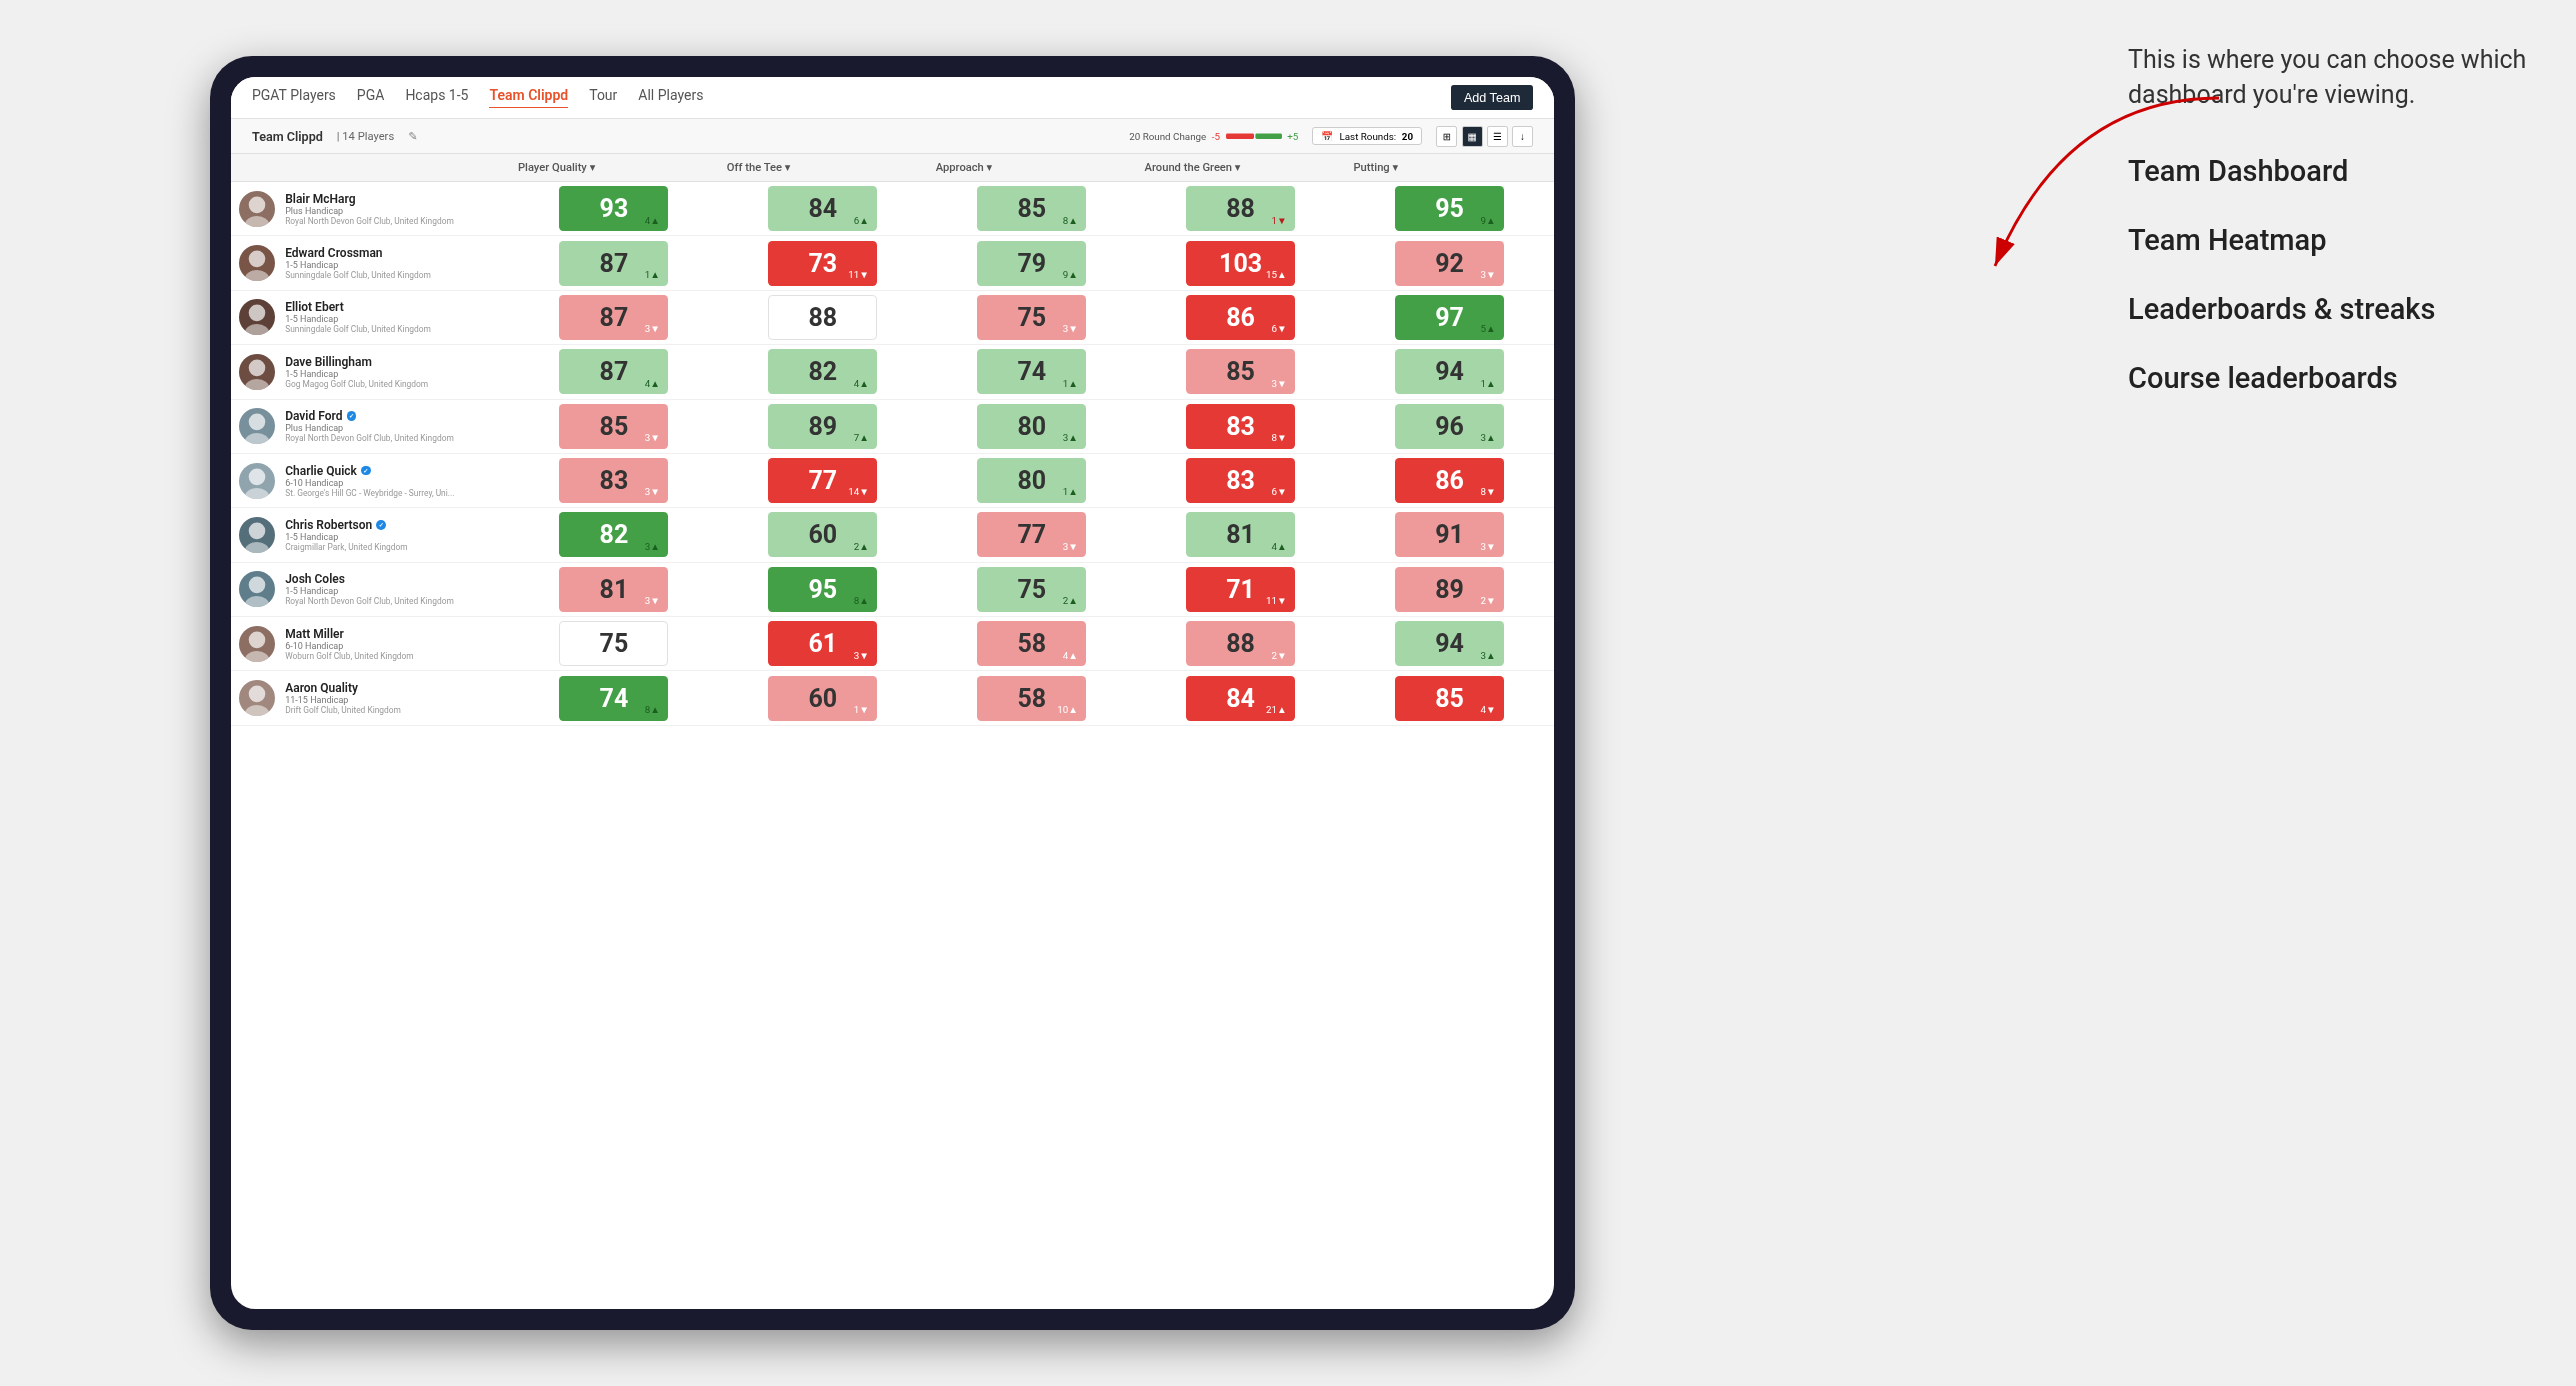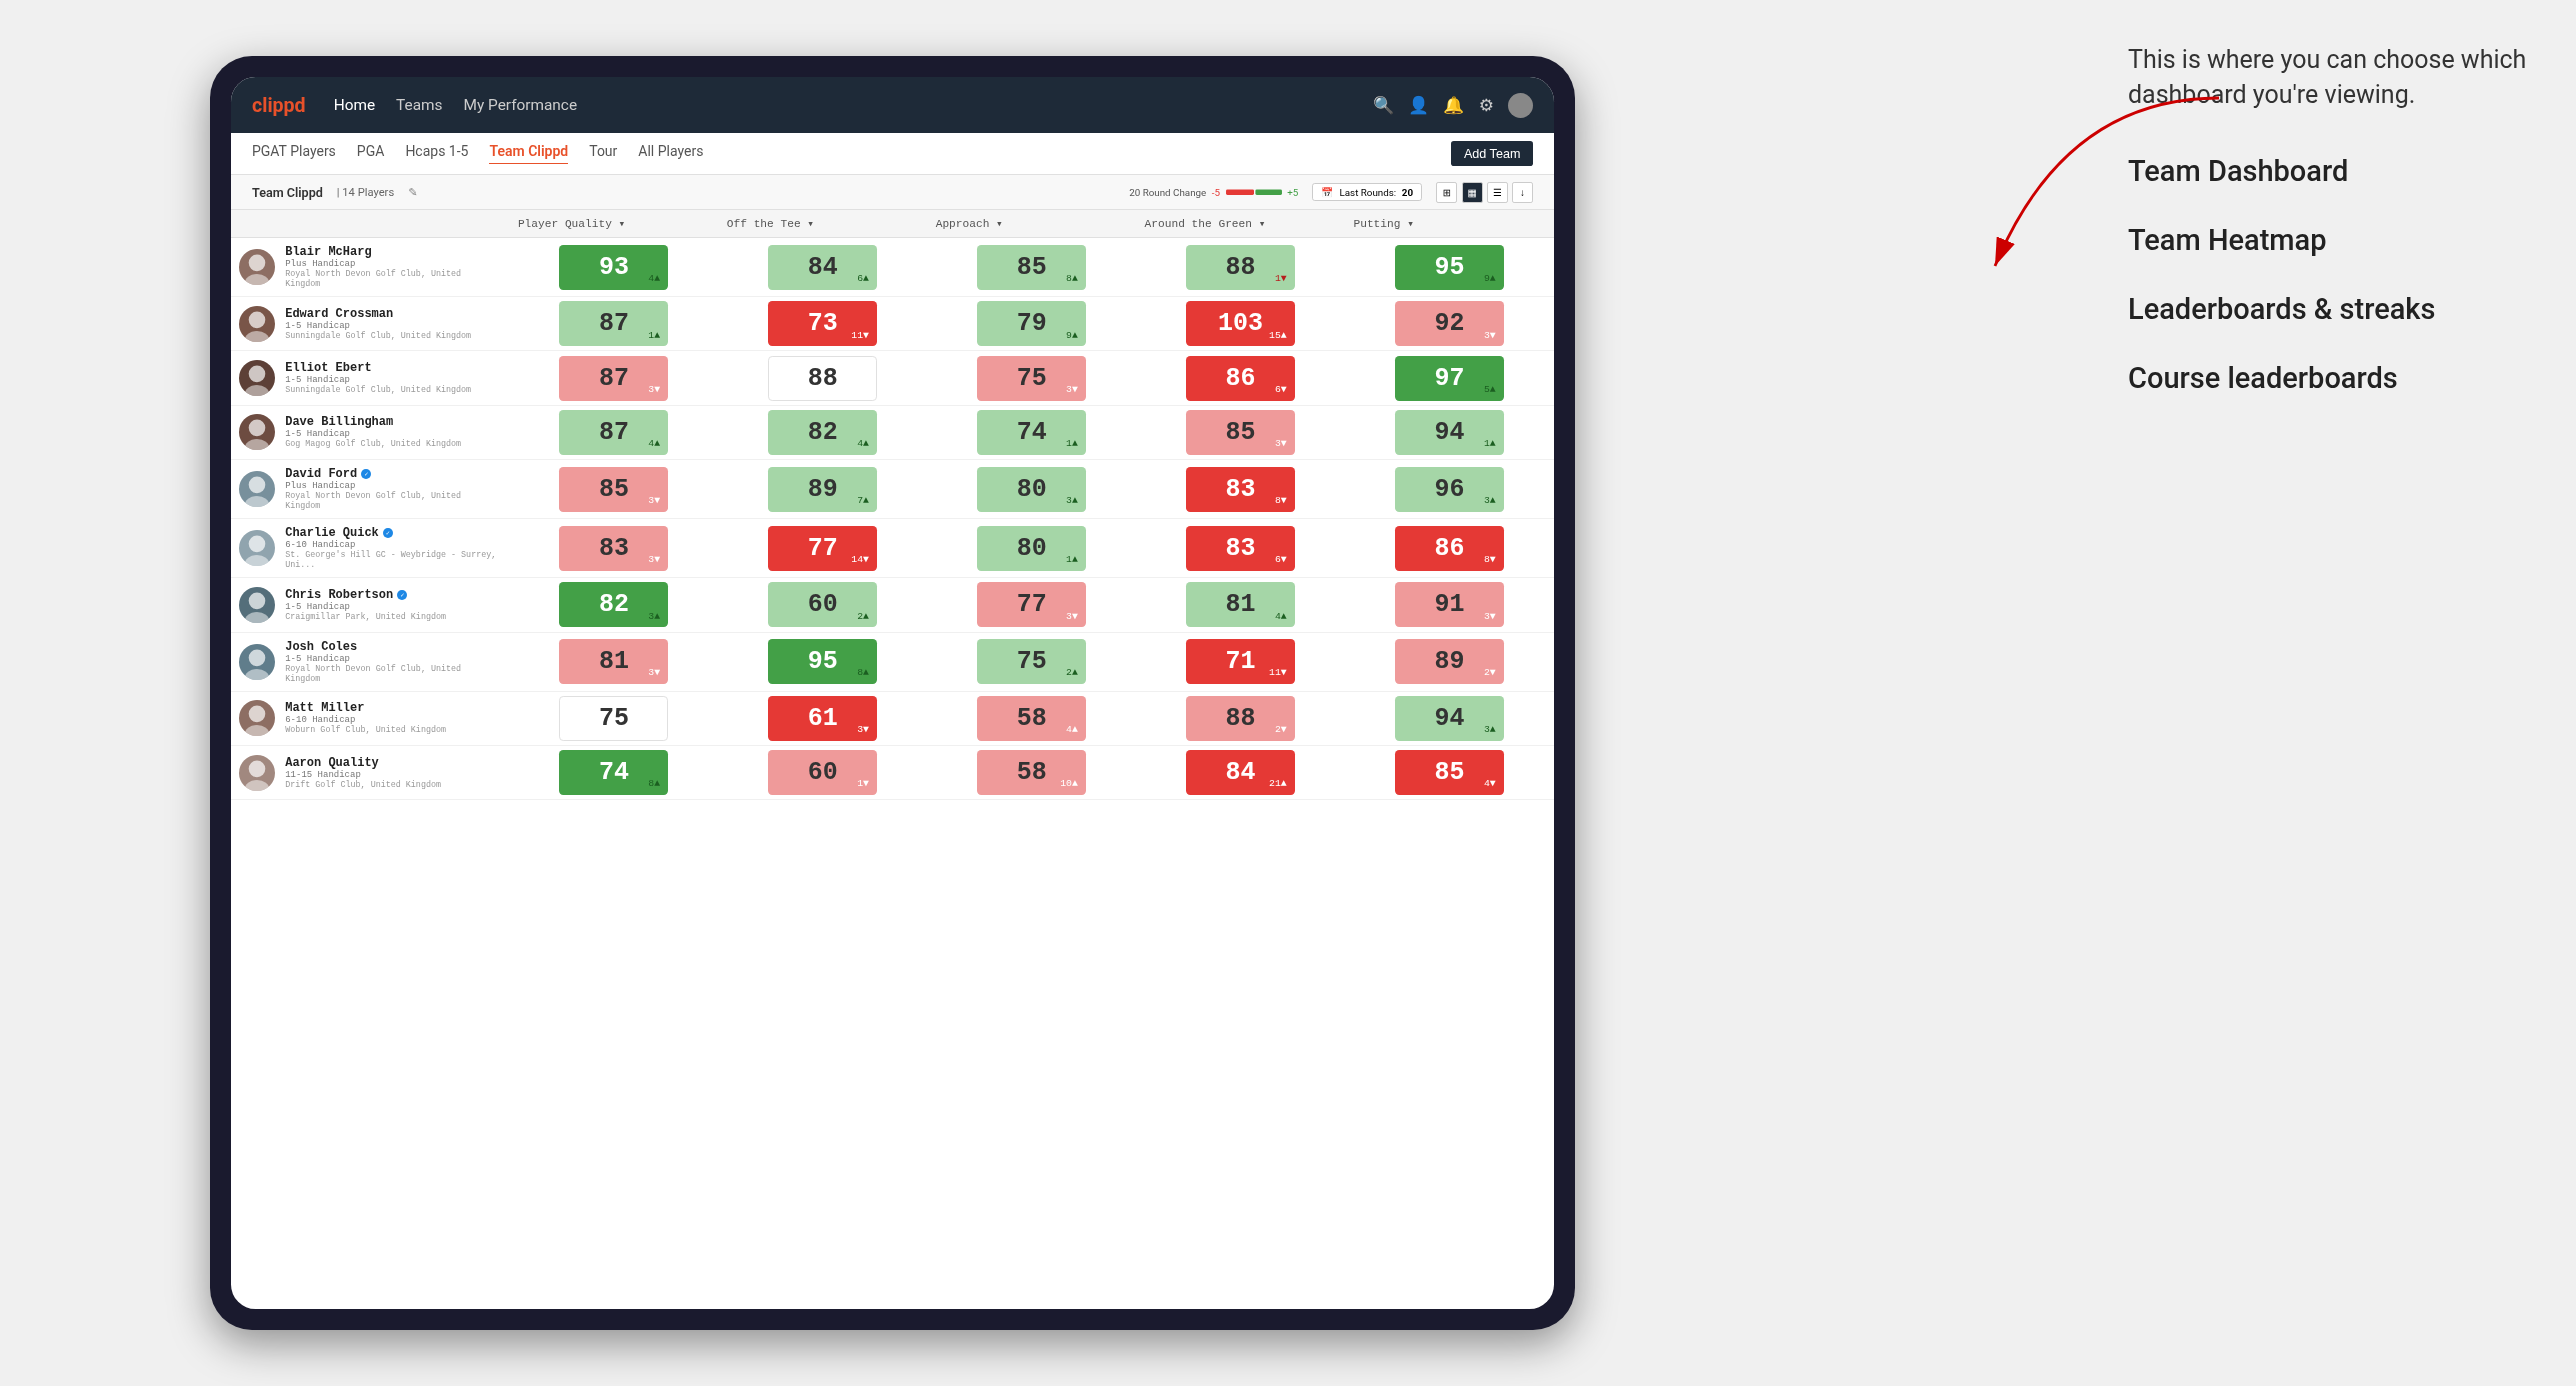--- a/index.html
+++ b/index.html
@@ -211,21 +211,20 @@
     .view-icon-btn.active {
       background: #1e2a38;
       color: #fff;
     }
 
     
     .main-content {
       flex: 1;
       overflow-y: auto;
       overflow-x: hidden;
-      font-family: Liberation Mono, monospace;
     }
 
     
     .data-table {
       width: 100%;
       border-collapse: collapse;
     }
     .table-header {
       background: #f5f5f5;
       position: sticky;
@@ -349,35 +348,20 @@
     <marker id="arrowhead" markerWidth="10" markerHeight="7" refX="10" refY="3.5" orient="auto">
       <polygon points="0 0, 10 3.5, 0 7" fill="#cc0000"></polygon>
     </marker>
   </defs>
   <path d="M 420 20 Q 200 20 100 260" stroke="#cc0000" stroke-width="4" fill="none" marker-end="url(#arrowhead)"></path>
 </svg>
 
 <div class="tablet-frame">
   <div class="tablet-screen">
 
-    <div class="top-nav">
-      <div class="logo">clippd</div>
-      <div class="nav-items">
-        <span class="nav-item active">Home</span>
-        <span class="nav-item">Teams</span>
-        <span class="nav-item">My Performance</span>
-      </div>
-      <div class="nav-icons">
-        <span class="nav-icon">🔍</span>
-        <span class="nav-icon">👤</span>
-        <span class="nav-icon">🔔</span>
-        <span class="nav-icon">⚙</span>
-        <div class="avatar-circle"></div>
-      </div>
-    </div>
 
     <div class="sub-nav">
       <div class="sub-nav-items">
         <span class="sub-nav-item">PGAT Players</span>
         <span class="sub-nav-item">PGA</span>
         <span class="sub-nav-item">Hcaps 1-5</span>
         <span class="sub-nav-item active">Team Clippd</span>
         <span class="sub-nav-item">Tour</span>
         <span class="sub-nav-item">All Players</span>
       </div>

